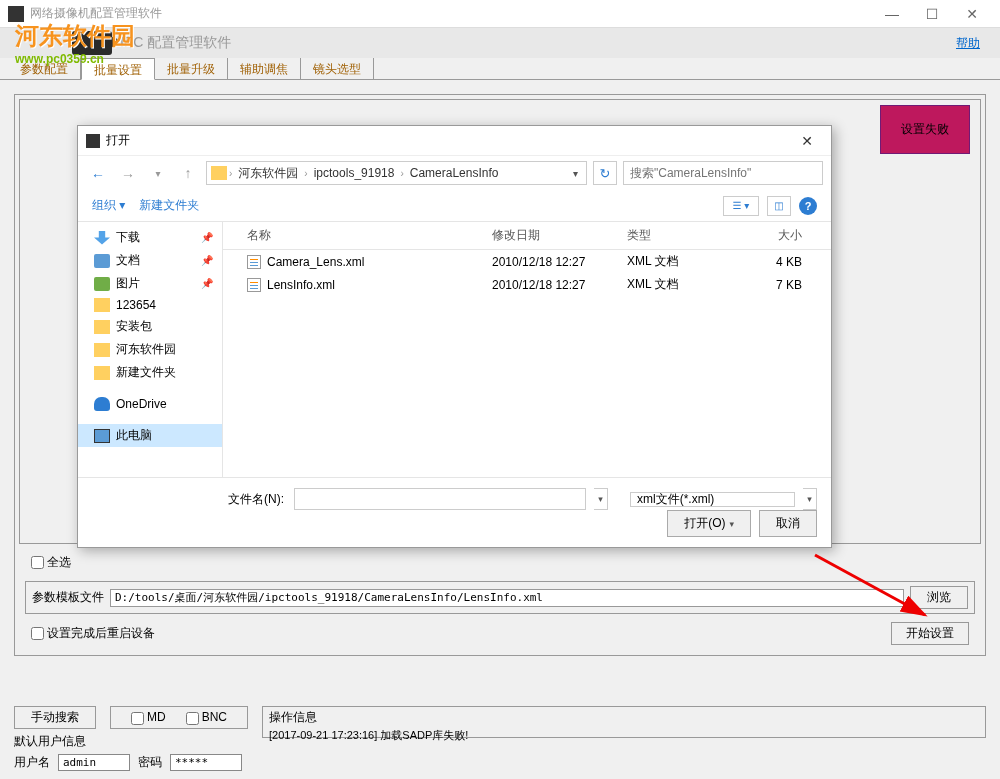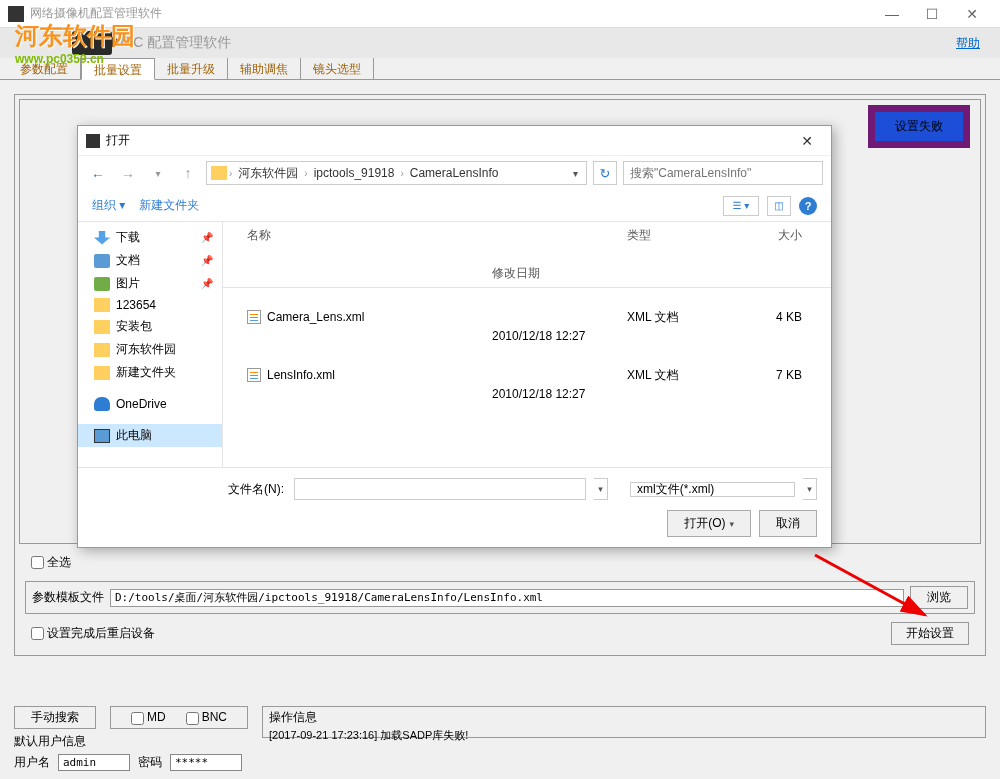--- a/index.html
+++ b/index.html
@@ -27,21 +27,21 @@
     
     
     .main-tabs { display: flex; background: #f0f0f0; border-bottom: 1px solid #999; padding-left: 8px; height: 22px; }
     .tab { padding: 3px 12px; font-size: 12px; color: #a16207; cursor: pointer; border-right: 1px solid #999; }
     .tab.active { background: #fff; border: 1px solid #999; border-bottom: 1px solid #fff; margin-bottom: -1px; }
     
     
     .content-area { padding: 14px; height: 590px; }
     .content-box { border: 1px solid #999; height: 100%; background: #f0f0f0; position: relative; }
     .inner-box { border: 1px solid #999; margin: 4px; height: 445px; padding: 6px 10px; position: relative; }
-    .setting-fail-btn { position: absolute; right: 10px; top: 5px; padding: 6px 20px; border: 7px solid #701a75; background: #1d4ed8; font-size: 12px; }
+    .setting-fail-btn { position: absolute; right: 10px; top: 5px; padding: 15px 20px; border: 1px solid #701a75; background: #be185d; font-size: 12px; }
     
     
     .bottom-section { padding: 6px 10px; }
     .select-all-row { margin-bottom: 10px; padding-left: 6px; }
     .select-all-row label { font-size: 12px; }
     .template-row { display: flex; align-items: center; gap: 6px; margin-bottom: 6px; border: 1px solid #999; padding: 4px 6px; }
     .template-label { font-size: 12px; white-space: nowrap; }
     .template-input { flex: 1; border: 1px solid #999; padding: 2px 4px; font-family: monospace; font-size: 11px; background: #fff; height: 18px; }
     .browse-btn { padding: 2px 16px; border: 1px solid #999; background: #f0f0f0; font-size: 12px; }
     .restart-row { display: flex; justify-content: space-between; align-items: center; gap: 10px; padding: 2px 6px; }
@@ -93,29 +93,29 @@
     .sidebar-icon.download { background: #54a3e8; clip-path: polygon(30% 0, 70% 0, 70% 50%, 100% 50%, 50% 100%, 0 50%, 30% 50%); }
     .sidebar-icon.doc { background: #5b9bd5; border-radius: 2px; }
     .sidebar-icon.pic { background: #70ad47; border-radius: 2px; }
     .sidebar-icon.cloud { background: #2d7dd2; border-radius: 7px 7px 3px 3px; }
     .sidebar-icon.pc { background: #5b9bd5; border: 1px solid #333; }
     .pin-icon { color: #888; font-size: 10px; margin-left: auto; }
     
     .dlg-filelist { flex: 1; overflow-y: auto; }
     .filelist-header { display: flex; padding: 5px 24px; border-bottom: 1px solid #e5e5e5; font-size: 12px; color: #555; }
     .col-name { flex: 0 0 245px; }
-    .col-date { flex: 0 0 135px; margin-top: 38px; }
+    .col-date { flex: 0 0 135px; }
     .col-type { flex: 0 0 110px; }
     .col-size { flex: 0 0 65px; text-align: right; }
     .file-row { display: flex; padding: 3px 24px; font-size: 12px; align-items: center; }
     .file-icon { width: 14px; height: 14px; background: #fff; border: 1px solid #999; margin-right: 6px; position: relative; }
     .file-icon::after { content: ''; position: absolute; top: 3px; left: 2px; right: 2px; height: 1px; background: #ff8c00; box-shadow: 0 3px 0 #5b9bd5, 0 6px 0 #5b9bd5; }
     
     .dlg-footer { padding: 10px 14px; border-top: 1px solid #e5e5e5; }
-    .filename-row { display: flex; align-items: center; gap: 8px; margin-bottom: 10px; }
+    .filename-row { display: flex; align-items: center; gap: 8px; margin-bottom: 0; }
     .filename-label { font-size: 12px; width: 58px; text-align: right; padding-right: 2px; }
     .filename-input { flex: 1; border: 1px solid #ccc; height: 22px; padding: 0 6px; font-size: 12px; }
     .filename-dropdown { width: 14px; border: 1px solid #ccc; border-left: none; height: 22px; display: flex; align-items: center; justify-content: center; font-size: 9px; color: #555; }
     .filetype-select { width: 165px; border: 1px solid #ccc; height: 15px; padding: 0 6px; font-size: 12px; display: flex; align-items: center; }
     .filetype-dropdown { width: 14px; border: 1px solid #ccc; border-left: none; height: 22px; display: flex; align-items: center; justify-content: center; font-size: 9px; color: #555; }
     .dlg-buttons { display: flex; justify-content: flex-end; gap: 8px; }
     .dlg-btn { padding: 4px 16px; border: 1px solid #aaa; background: #f0f0f0; font-size: 12px; display: flex; align-items: center; gap: 4px; }
     
     
     .red-arrow { position: absolute; z-index: 60; top: 550px; left: 810px; width: 130px; height: 75px; pointer-events: none; }

